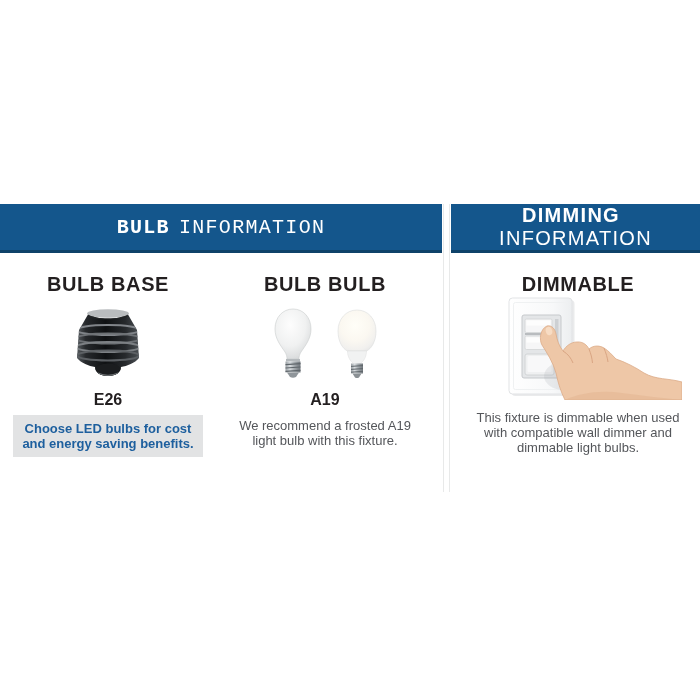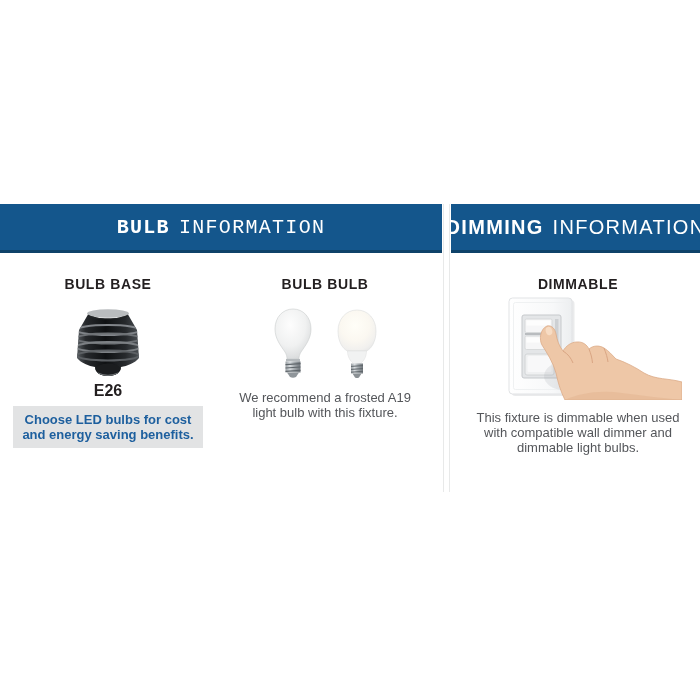--- a/index.html
+++ b/index.html
@@ -7,42 +7,42 @@
   .stage { position:relative; width:700px; height:700px; background:#ffffff; overflow:hidden; }
 
   
   .bar {
     position:absolute; top:204px; height:49px; box-sizing:border-box;
     background:#14568c; border-bottom:3px solid #0e4269;
     display:flex; align-items:center; justify-content:center;
     color:#ffffff; font-size:20px; letter-spacing:1.3px; white-space:nowrap;
   }
   .bar-bulb { left:0; width:442px;font-family:Liberation Mono, monospace; }
-  .bar-dim  { left:451px; width:249px; }
+  .bar-dim  { left:451px; width:249px;flex-direction:column; }
   .bar .hb { font-weight:bold; margin-right:9px; }
 
   
   .vrule { position:absolute; top:204px; height:288px; width:1px; background:#e8e9e9; }
   .vrule-a { left:443px; }
   .vrule-b { left:449px; }
 
   
   .col { position:absolute; top:276px; text-align:center; }
   .col-base  { left:13px;  width:190px; }
   .col-shape { left:230px; width:190px; }
   .col-dim   { left:460px; width:236px; }
 
   .col-title {
-    font-size:14px; font-weight:bold; color:#231f20;
+    font-size:20px; font-weight:bold; color:#231f20;
     letter-spacing:0.6px; line-height:16px;
   }
   .photo-wrap { margin-top:16px; height:72px; display:flex; align-items:flex-start; justify-content:center; }
   .photo-wrap svg { display:block; }
   .bulb-gap { width:14px; }
-  .col-value { margin-top:3px; font-size:16px; font-weight:bold; color:#231f20; line-height:16px; }
+  .col-value { margin-top:12px; font-size:16px; font-weight:bold; color:#231f20; line-height:16px; }
   .col-desc  { margin-top:10px; font-size:13px; line-height:15px; color:#54565a; margin-left:auto; margin-right:auto; }
   .desc-base  { width:162px; }
   .desc-shape { width:182px; }
   .desc-dim   { margin-top:8px; width:212px; }
 
   .tip-box {
     margin-top:7px; background:#e2e3e4; padding:6px 6px;
     font-size:13px; font-weight:bold; line-height:15px; color:#1d5f9e;
   }
 
@@ -141,20 +141,21 @@
           </radialGradient>
         </defs>
         <path d="M25,2 C36,2 44,11 44,23 C44,34 39,41 34.5,43 L15.5,43 C11,41 6,34 6,23 C6,11 14,2 25,2 Z" fill="url(#g-led)" stroke="#dcdddd" stroke-width="0.6"></path>
         <path d="M15.5,43 L34.5,43 C34.5,49 31.5,53.5 28.5,55.5 L21.5,55.5 C18.5,53.5 15.5,49 15.5,43 Z" fill="#f1f2f2" stroke="#dedfdf" stroke-width="0.5"></path>
         <rect x="19" y="55.5" width="12" height="10" fill="url(#g-screw)"></rect>
         <path d="M19,58.4 L31,57.6 M19,61.4 L31,60.6 M19,64.2 L31,63.4" stroke="#5f666b" stroke-width="1"></path>
         <path d="M20.5,65.5 L29.5,65.5 L27,69.5 Q25,70.6 23,69.5 Z" fill="#8a9094"></path>
       </svg>
     </div>
 
+    <div class="col-value">A19</div>
     <div class="col-desc desc-shape">We recommend a frosted A19 light bulb with this fixture.</div>
   </div>
 
   <div class="col col-dim">
     <div class="col-title">DIMMABLE</div>
     <div class="col-desc desc-dim" style="margin-top:118px;">This fixture is dimmable when used with compatible wall dimmer and dimmable light bulbs.</div>
   </div>
 
   <div class="dimmer-photo">
     <svg width="184" height="104" viewBox="0 0 184 104" aria-hidden="true">

